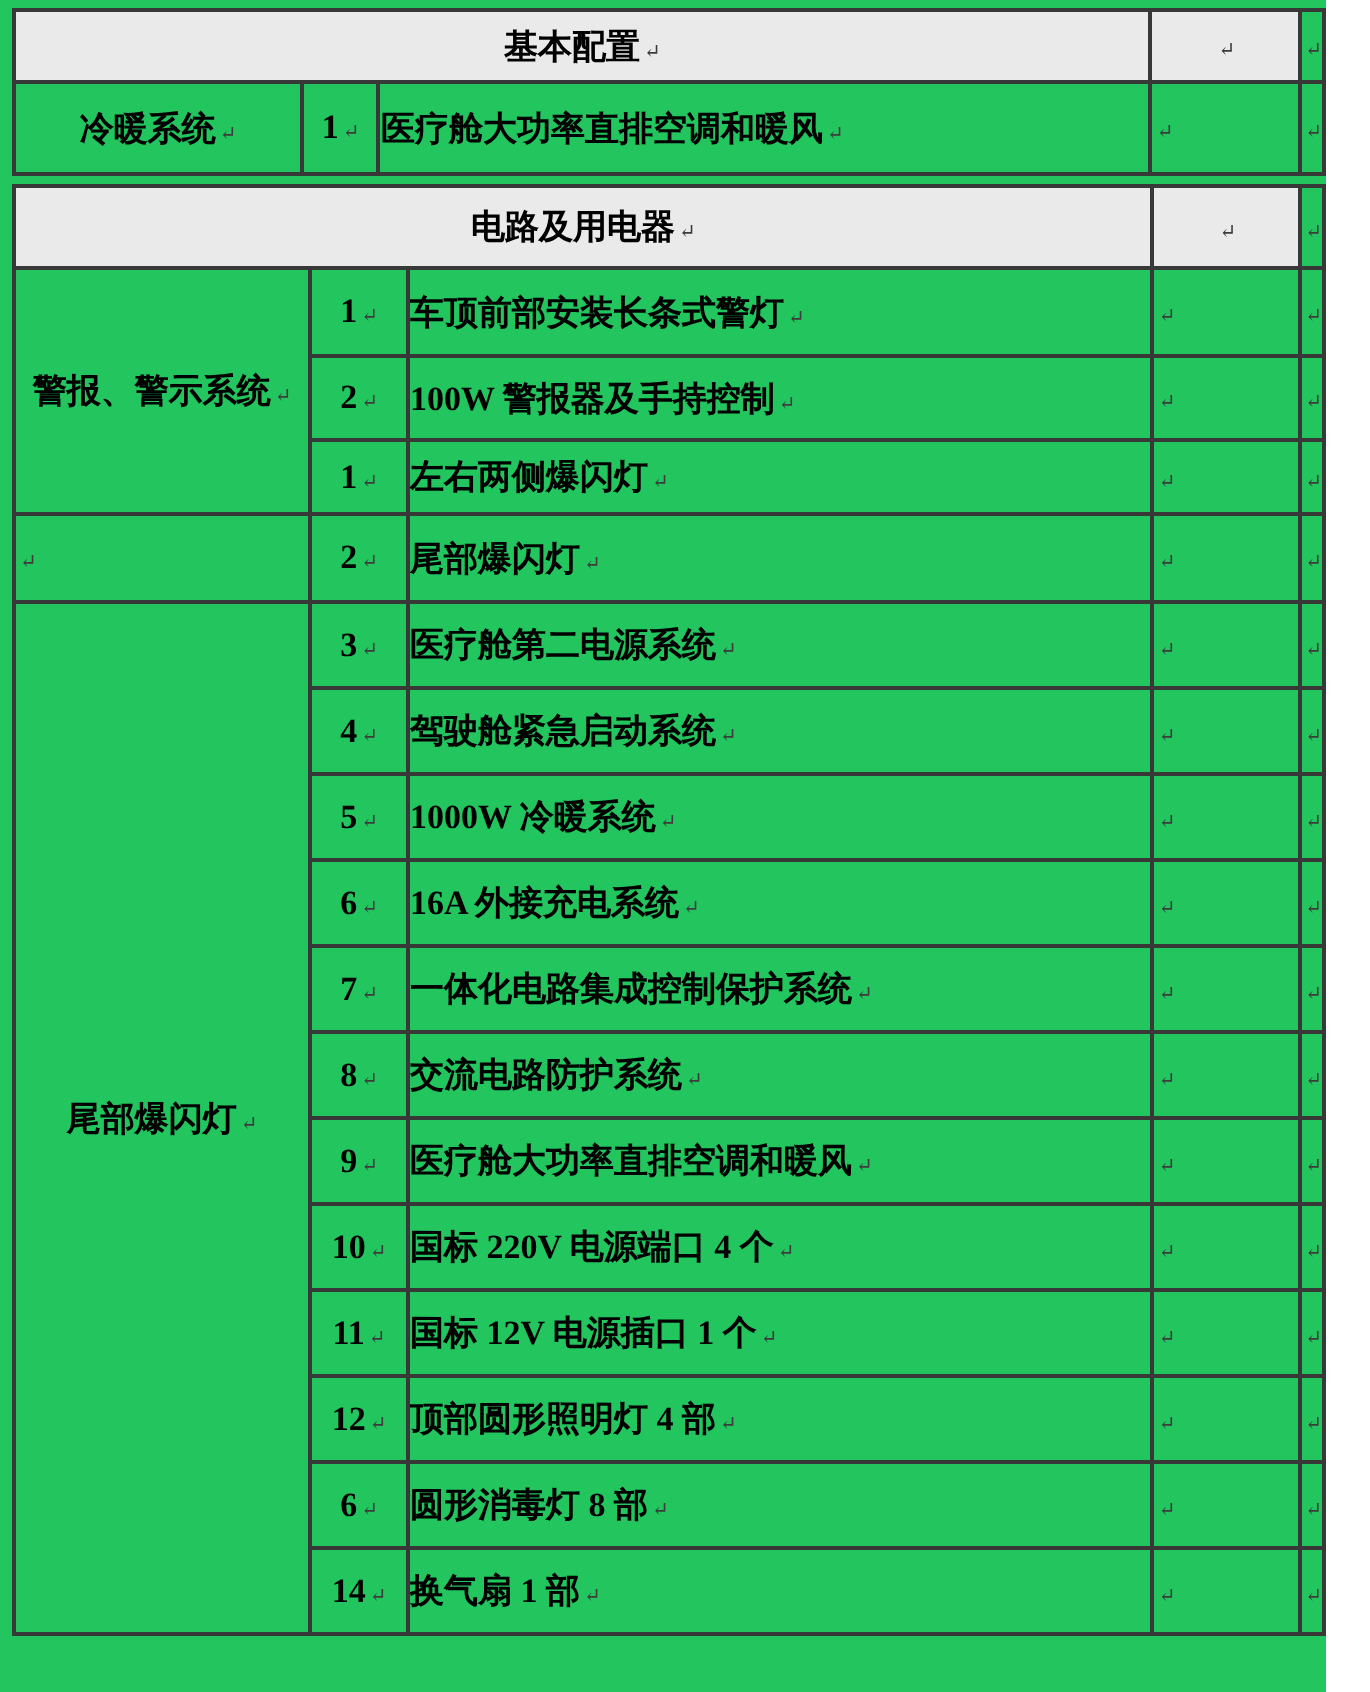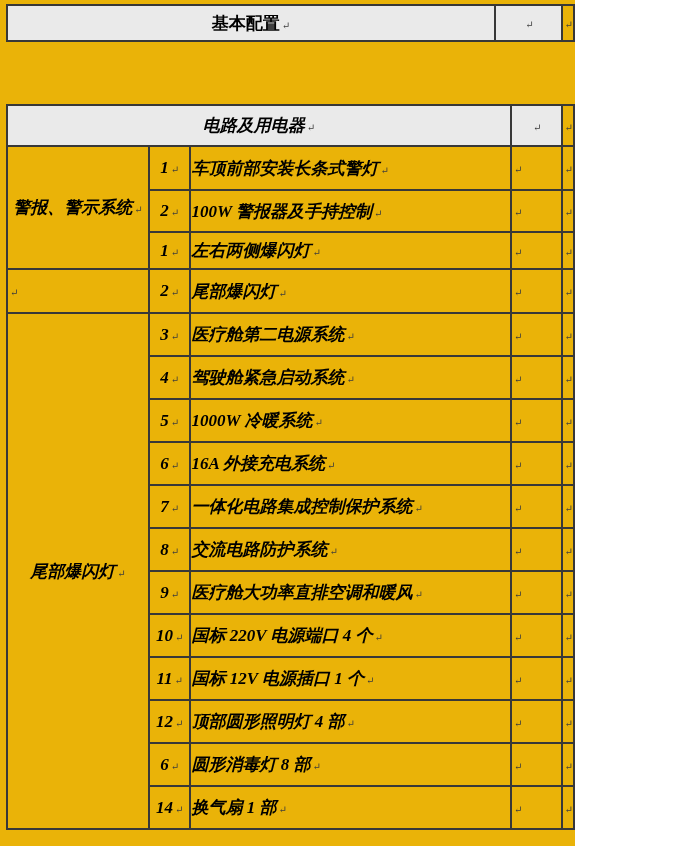--- a/index.html
+++ b/index.html
@@ -1,21 +1,21 @@
 <!DOCTYPE html>
 <html><head>
 <meta charset="utf-8">
 <style>
   html, body { margin: 0; padding: 0; background: #ffffff; }
   .page {
     position: relative;
-    width: 575px;
+    width: 663px;
     height: 846px;
     overflow: hidden;
-    background: #eab308;
+    background: #22c55e;
     font-family: "Liberation Serif", "DejaVu Serif", serif;
     color: #000000;
   }
   table.doc {
     position: absolute;
     border-collapse: collapse;
     table-layout: fixed;
   }
   table.doc td {
     border: 2px solid #383838;
@@ -41,21 +41,21 @@
     padding-left: 3px;
   }
   .pm {
     font-size: 10px;
     font-weight: 400;
     color: #3c3c3c;
     margin-left: 2px;
     vertical-align: baseline;
   }
   #t1 { left: 6px; top: 4px; }
-  #t2 { left: 6px; top: 104px; font-style: italic; }
+  #t2 { left: 6px; top: 92px; }
 </style>
 </head>
 <body>
 
 <div class="page">
 
   <table class="doc" id="t1">
     <colgroup>
       <col style="width:150px">
         <col style="width:40px">
@@ -64,20 +64,33 @@
         <col style="width:9px">
     </colgroup>
     <tbody>
         <tr style="height:36px">
       <td colspan="3" class="gray section-cell">
         <span>基本配置</span><span class="pm">↵</span>
       </td>
       <td class="gray blank-center"><span class="pm">↵</span></td>
       <td class="rowend-cell"><span class="pm">↵</span></td>
     </tr>
+    <tr style="height:46px">
+      <td class="cat-cell">
+        <span>冷暖系统</span><span class="pm">↵</span>
+      </td>
+      <td class="num-cell">
+        <span>1</span><span class="pm">↵</span>
+      </td>
+      <td class="item-cell">
+        <span>医疗舱大功率直排空调和暖风</span><span class="pm">↵</span>
+      </td>
+      <td class="blank-left"><span class="pm">↵</span></td>
+      <td class="rowend-cell"><span class="pm">↵</span></td>
+    </tr>
   </tbody>
     </table>
 
   <table class="doc" id="t2">
     <colgroup>
       <col style="width:150px">
         <col style="width:51px">
         <col style="width:388px">
         <col style="width:80px">
         <col style="width:9px">

